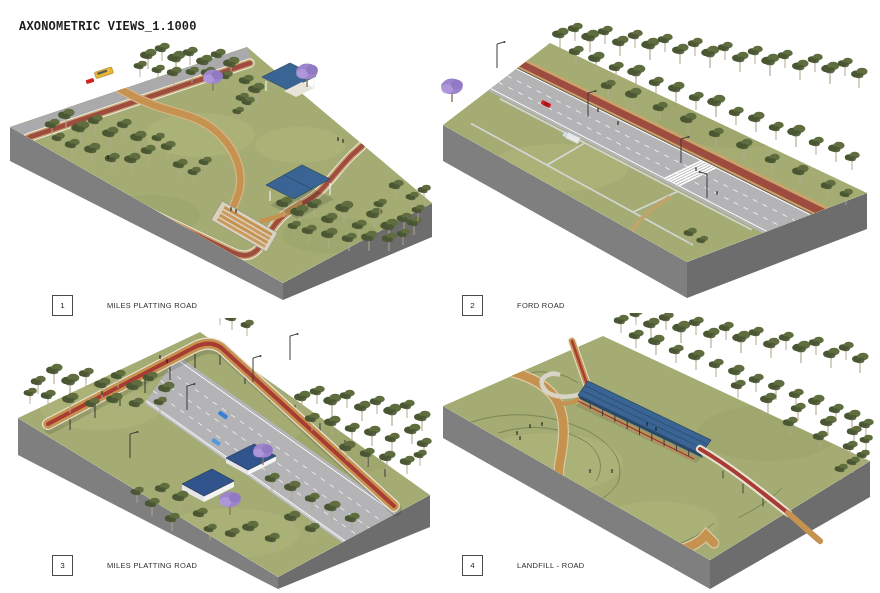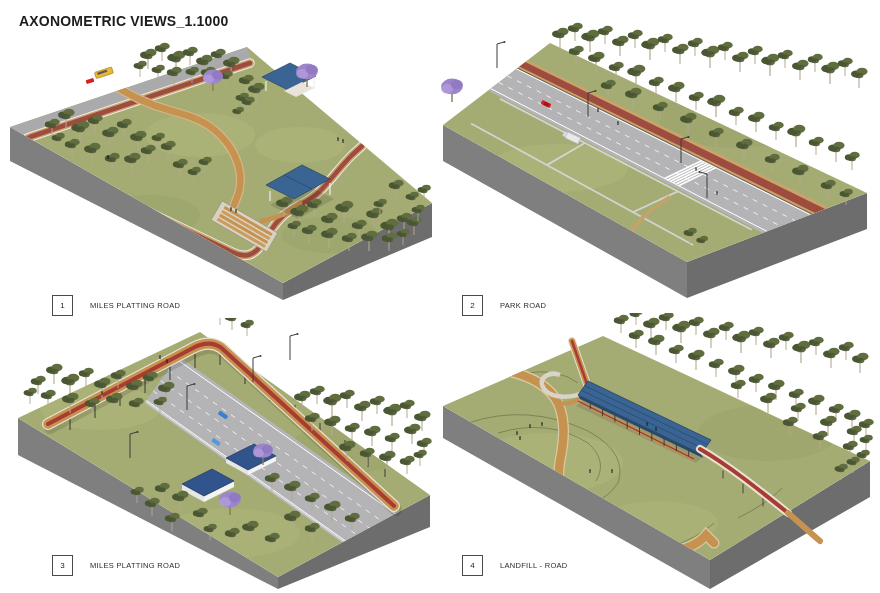--- a/index.html
+++ b/index.html
@@ -1,25 +1,25 @@
 <!DOCTYPE html>
 <html style="--c-grass: #a4ac73; --c-grassLight: #b9c084; --c-grassDark: #8d9660; --c-baseSide: #7f7f7f; --c-baseSideDark: #6d6d6d; --c-road: #b4b4b6; --c-roadLine: #ffffff; --c-cycleRed: #9e4b40; --c-stripeRed: #a83c33; --c-pathTan: #c6924f; --c-pathEdge: #c9a36b; --c-casing: #e8e2d4; --c-treeDark: #4a5733; --c-treeMid: #5f6d3f; --c-trunkPale: #b3a98f; --c-jacaranda: #9d85cc; --c-jacarandaLight: #b29adb; --c-jacarandaDark: #8f77c2; --c-roofBlue: #3a6494; --c-roofBlueDark: #24415f; --c-carRed: #d42020; --c-carBlue: #3a7fd4; --c-busYellow: #e8b830; --c-fence: #d6d6d6; --c-person: #1a1a1a; --c-contour: #5a6540;"><head>
 <meta charset="utf-8">
 <style>
   html,body{margin:0;padding:0;background:#fff;}
   #sheet{position:relative;width:880px;height:593px;background:#ffffff;overflow:hidden;
          font-family:"Liberation Sans",sans-serif;}
-  #title{position:absolute;left:19px;top:13px;font-size:14px;font-weight:bold;
-         letter-spacing:.2px;color:#1c1c1c;}
+  #title{position:absolute;left:19px;top:20px;font-size:12px;font-weight:bold;
+         letter-spacing:.2px;color:#1c1c1c;font-family:Liberation Mono, monospace;}
   .view{position:absolute;}
   .lbl{position:absolute;display:flex;align-items:center;}
   .lbl-box{width:19px;height:19px;border:1px solid #4a4a4a;background:#fff;
            display:flex;align-items:center;justify-content:center;
            font-size:8px;color:#222;}
-  .lbl-text{margin-left:17px;font-size:7.5px;letter-spacing:.3px;color:#2a2a2a;}
+  .lbl-text{margin-left:34px;font-size:7.5px;letter-spacing:.3px;color:#2a2a2a;}
   svg{display:block;}
 </style>
 </head>
 <body>
 
 <div id="sheet">
   <div id="title">AXONOMETRIC VIEWS_1.1000</div>
 
   <svg class="view" style="left:0;top:25px" width="445" height="278" viewBox="0 0 445 278">
     <defs>
@@ -544,21 +544,21 @@
   <div class="lbl" style="left:52px;top:295px">
     <div class="lbl-box">
         <span>1</span>
       </div>
     <div class="lbl-text">MILES PLATTING ROAD</div>
   </div>
   <div class="lbl" style="left:462px;top:295px">
     <div class="lbl-box">
         <span>2</span>
       </div>
-    <div class="lbl-text">PARK ROAD</div>
+    <div class="lbl-text">FORD ROAD</div>
   </div>
   <div class="lbl" style="left:52px;top:555px">
     <div class="lbl-box">
         <span>3</span>
       </div>
     <div class="lbl-text">MILES PLATTING ROAD</div>
   </div>
   <div class="lbl" style="left:462px;top:555px">
     <div class="lbl-box">
         <span>4</span>

